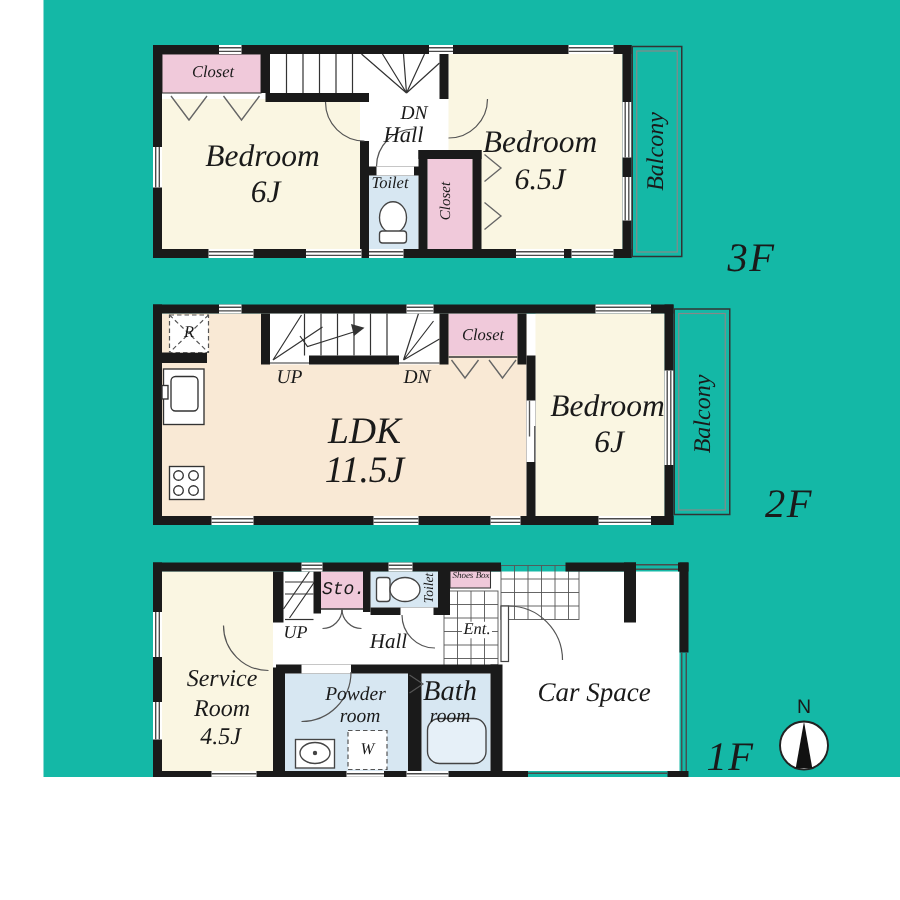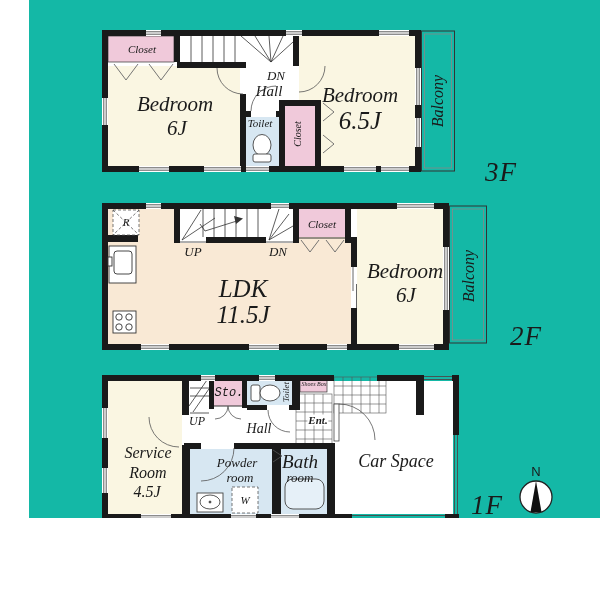--- a/index.html
+++ b/index.html
@@ -6,21 +6,21 @@
   #stage{position:relative;width:600px;height:518px;background:#14b8a6;overflow:hidden;
          font-family:"Liberation Serif",serif;margin-left:29px;}
   #plan-svg{position:absolute;left:0;top:0;}
   .lbl{position:absolute;font-family:"Liberation Serif",serif;font-style:italic;color:#1a1a1a;
        transform:translate(-50%,-50%);white-space:nowrap;line-height:1;}
   .rot{transform:translate(-50%,-50%) rotate(-90deg);}
   .floorlbl{letter-spacing:1px;}
   .note{position:absolute;font-family:"DejaVu Sans Mono","Liberation Mono",monospace;
         color:#111;font-size:17px;white-space:nowrap;line-height:1.2;}
   .sans{font-family:"Liberation Sans",sans-serif;font-style:normal;}
-  .bg-white{background:#fff;padding:0 1px;font-weight:bold;}
+  .bg-white{background:#fff;padding:0 1px;}
 </style>
 </head>
 <body>
 
 <div id="stage">
 
 <svg id="plan-svg" width="600" height="600" viewBox="0 0 600 600">
 
   <g>
 
@@ -285,21 +285,21 @@
 </svg>
 
 <div class="lbl" style="left:113px;top:49px;font-size:11px;">Closet</div>
 <div class="lbl" style="left:247px;top:75px;font-size:13px;">DN</div>
 <div class="lbl" style="left:240px;top:91px;font-size:15px;">Hall</div>
 <div class="lbl" style="left:146px;top:104px;font-size:21px;">Bedroom</div>
 <div class="lbl" style="left:148px;top:128px;font-size:21px;">6J</div>
 <div class="lbl" style="left:231px;top:123px;font-size:11px;">Toilet</div>
 <div class="lbl rot" style="left:269px;top:134px;font-size:10px;">Closet</div>
 <div class="lbl" style="left:331px;top:95px;font-size:21px;">Bedroom</div>
-<div class="lbl" style="left:331px;top:120px;font-size:25px;">6.5J</div>
+<div class="lbl" style="left:331px;top:120px;font-size:20px;">6.5J</div>
 <div class="lbl rot" style="left:409px;top:101px;font-size:16px;">Balcony</div>
 <div class="lbl floorlbl" style="left:472px;top:172px;font-size:27px;">3F</div>
 
 <div class="lbl" style="left:97px;top:222px;font-size:11px;">R</div>
 <div class="lbl" style="left:164px;top:251px;font-size:13px;">UP</div>
 <div class="lbl" style="left:249px;top:251px;font-size:13px;">DN</div>
 <div class="lbl" style="left:293px;top:224px;font-size:11px;">Closet</div>
 <div class="lbl" style="left:214px;top:288px;font-size:25px;">LDK</div>
 <div class="lbl" style="left:214px;top:314px;font-size:25px;text-align:right;">11.5J</div>
 <div class="lbl" style="left:376px;top:271px;font-size:21px;">Bedroom</div>

